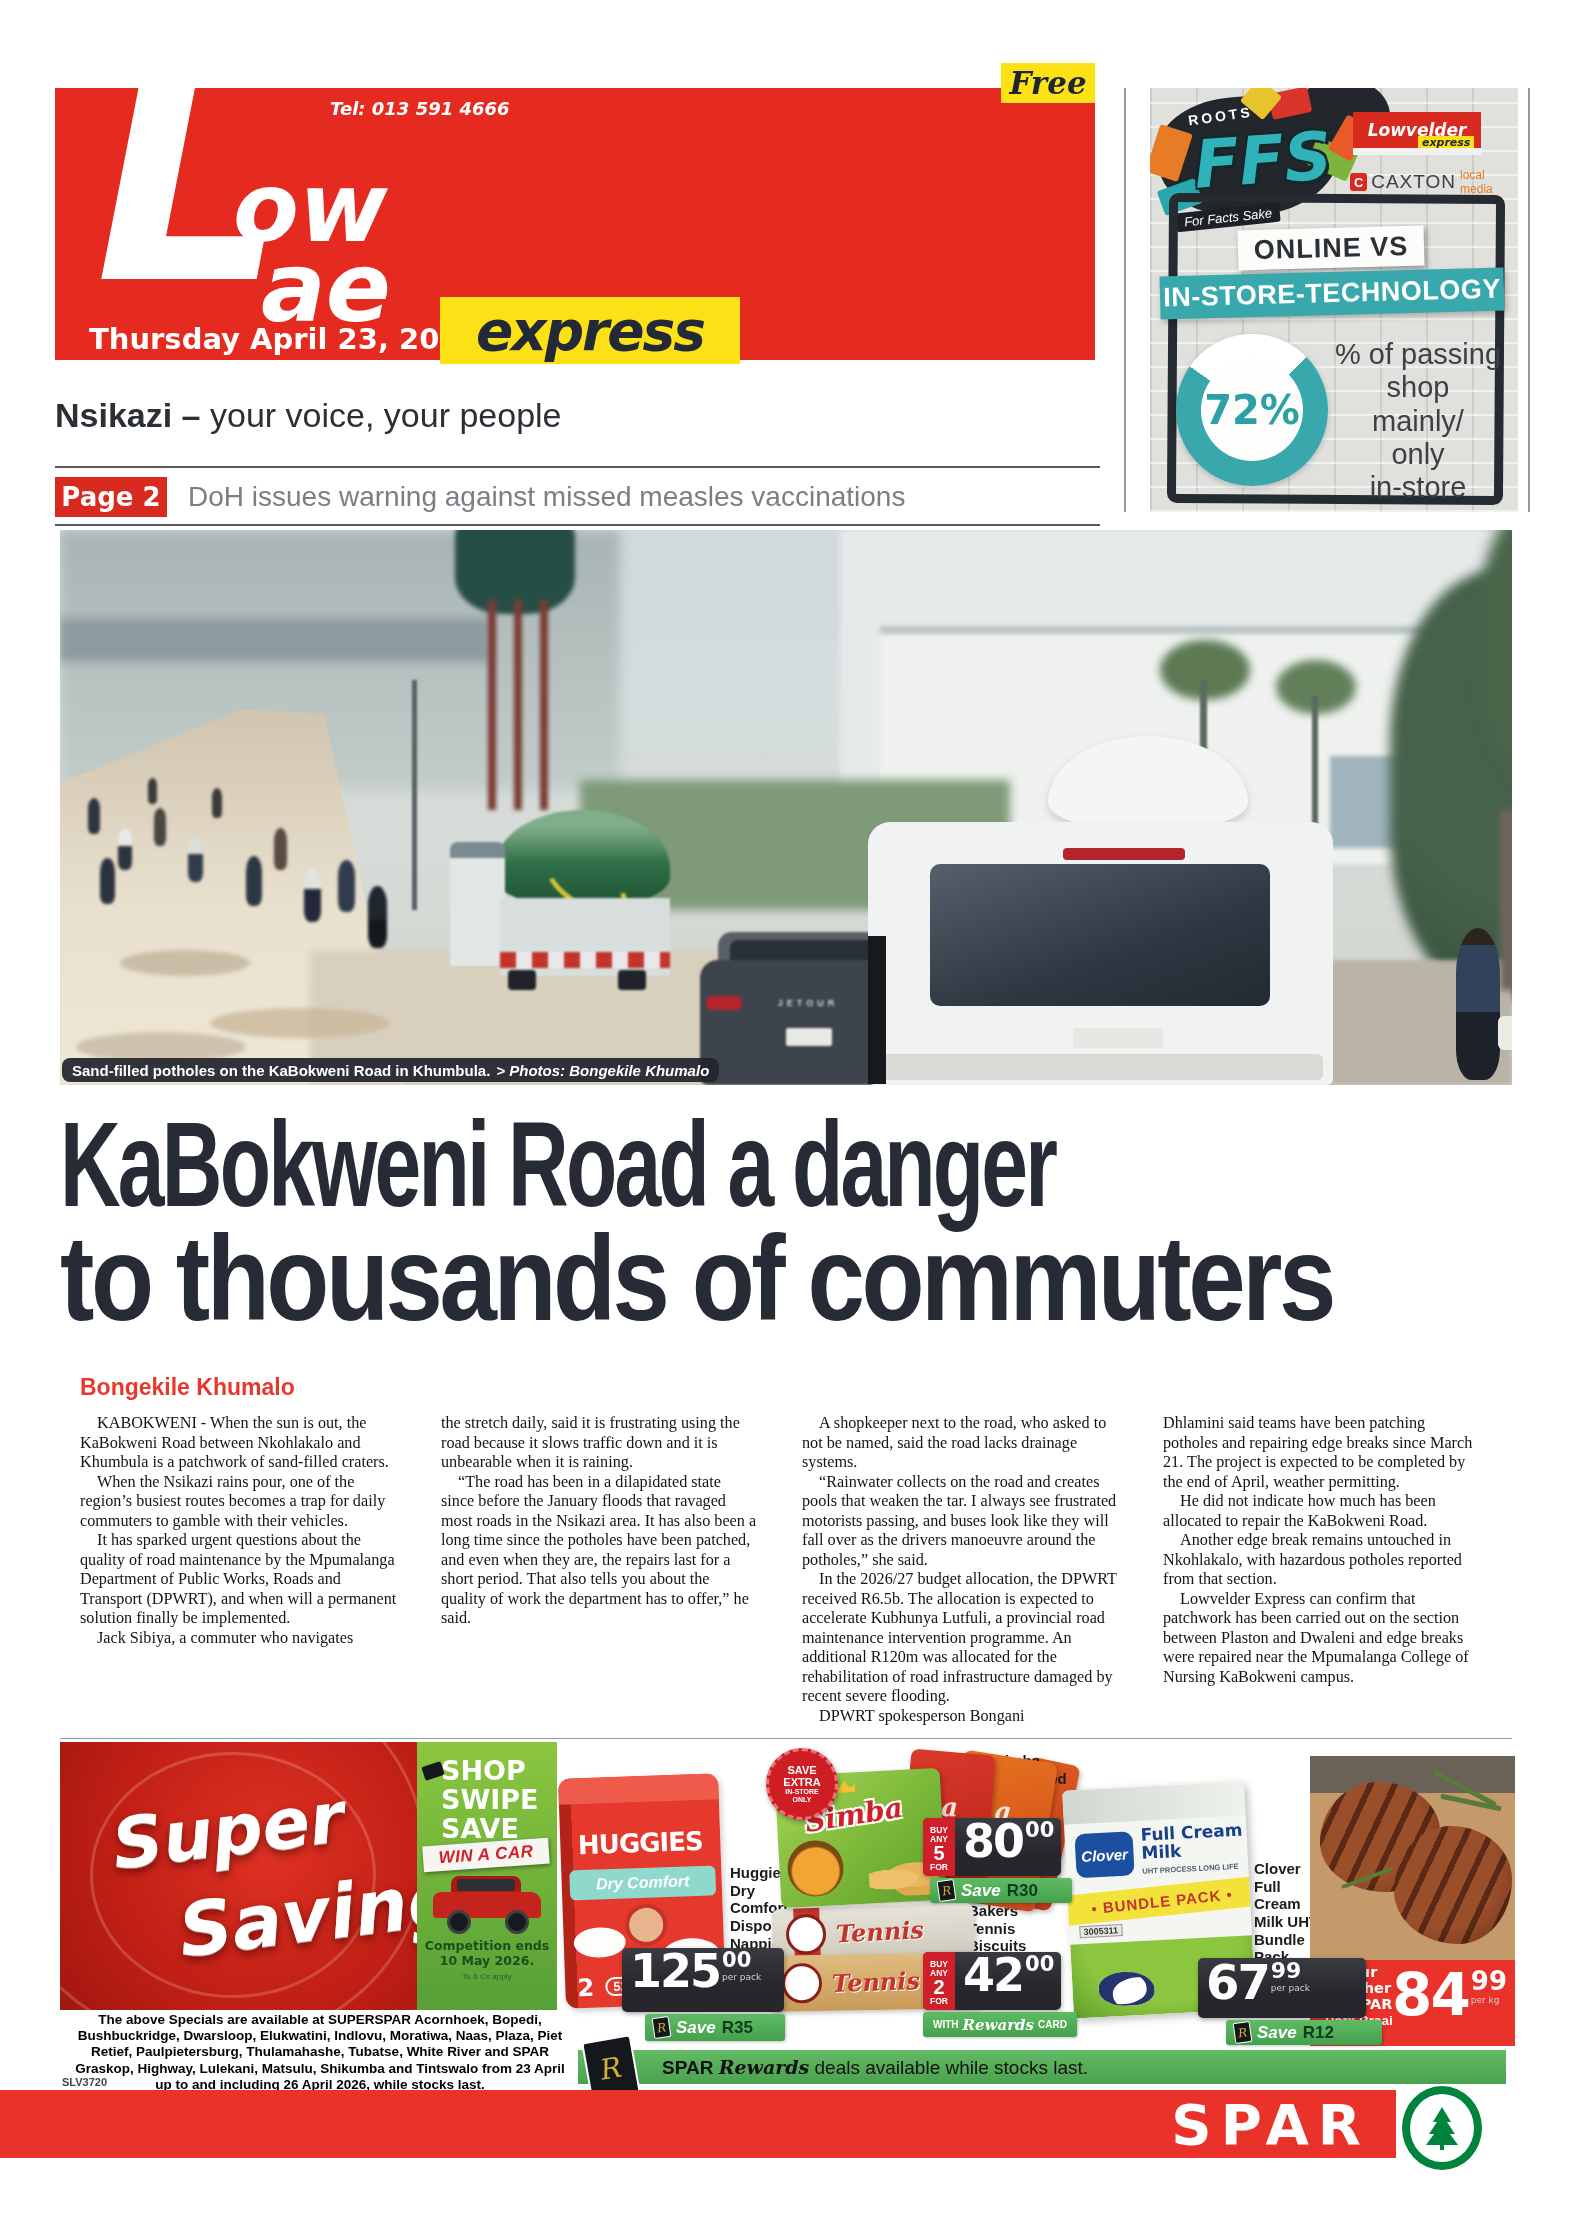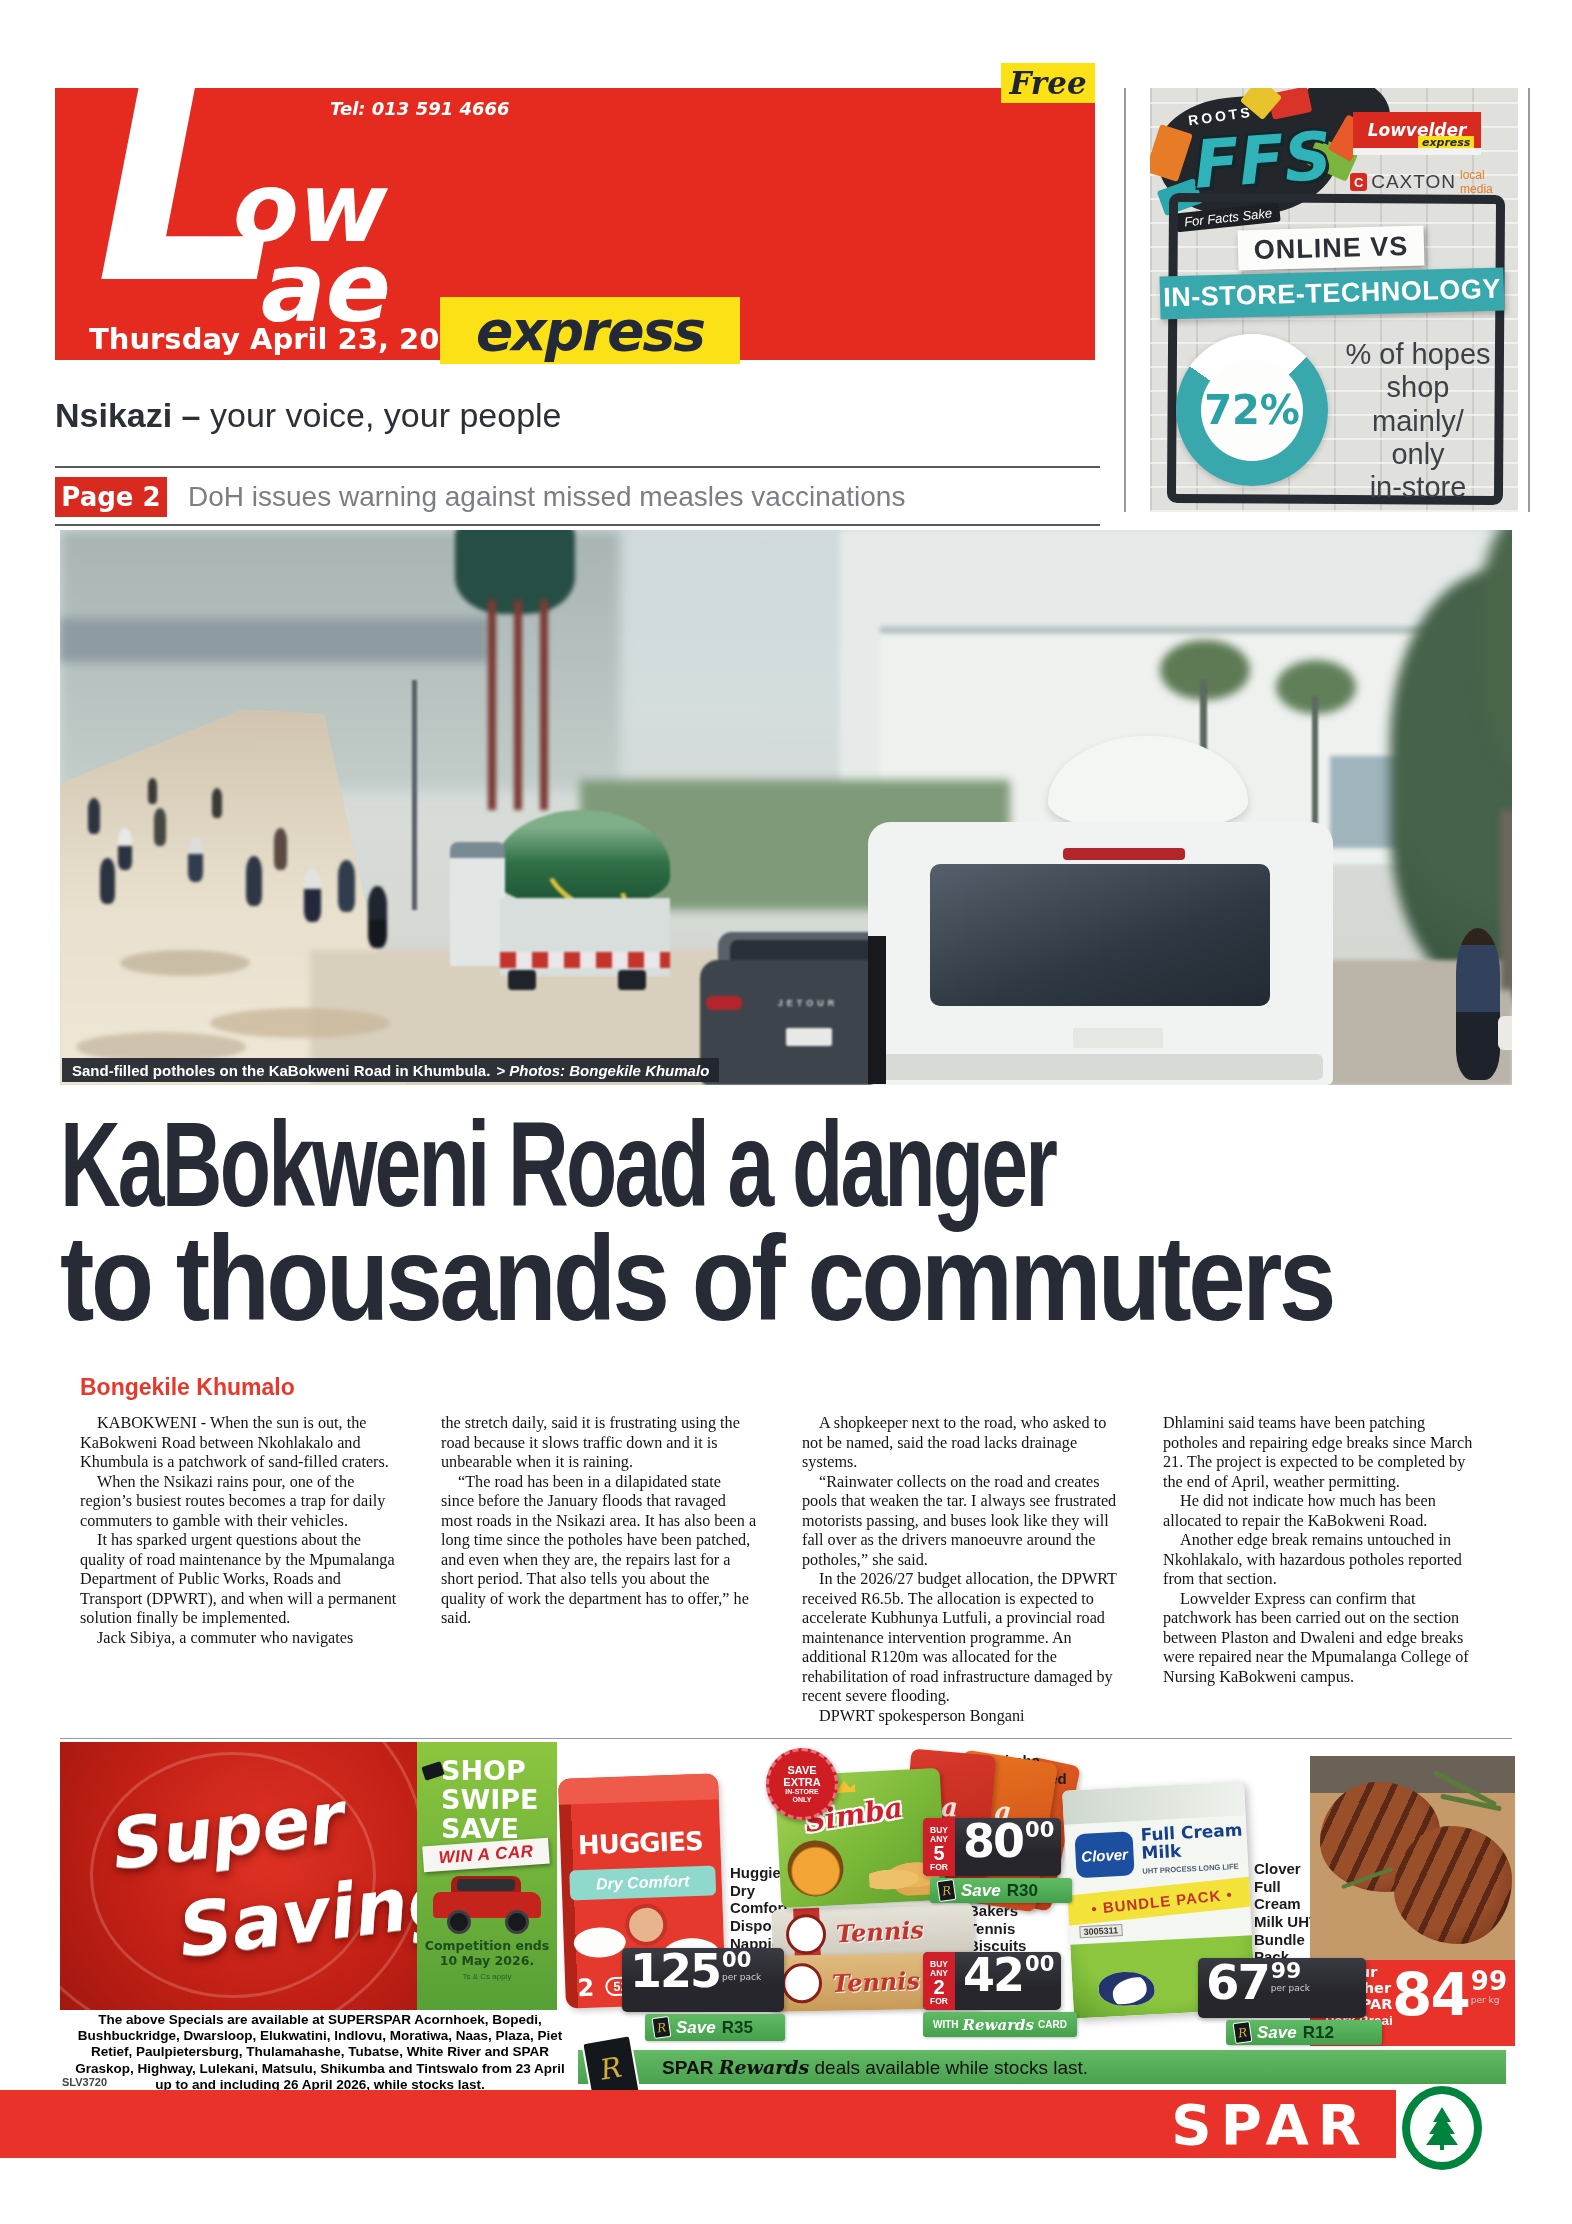--- a/index.html
+++ b/index.html
@@ -55,21 +55,21 @@
   .rule{height:2px;background:#5a5a5a;}
   .p2badge{left:55px;top:477px;width:112px;height:40px;background:#d92a20;display:flex;align-items:center;justify-content:center;}
   .p2badge span{color:#fff;font-weight:800;font-size:26px;font-family:"DejaVu Sans",sans-serif;}
   .teasertxt{left:188px;top:481px;font-size:28px;color:#7a7f85;}
 
   
   .photo{left:60px;top:530px;width:1452px;height:555px;overflow:hidden;background:linear-gradient(180deg,#b9c6cb 0%,#cfd9da 30%,#d8dcd8 55%,#cfd3cd 100%);}
   .blob{position:absolute;}
   .ped{position:absolute;border-radius:50% 50% 35% 35%/30% 30% 20% 20%;filter:blur(1.5px);}
   .haze{left:0;top:0;width:1452px;height:555px;background:linear-gradient(180deg,rgba(255,255,255,.35),rgba(255,255,255,0) 45%);}
-  .caption{left:2px;top:528px;height:24px;background:rgba(32,36,44,.92);color:#fff;display:flex;align-items:center;padding:0 10px;gap:6px;white-space:nowrap;}
+  .caption{left:2px;top:528px;height:24px;background:rgba(32,36,44,.92);color:#fff;display:flex;align-items:center;padding:0 10px;gap:6px;white-space:nowrap;border-radius:8px;}
   .caption .t{font-weight:bold;font-size:15px;}
   .caption .c{font-weight:bold;font-style:italic;font-size:15px;}
 
   
   .hl{left:60px;white-space:nowrap;color:#262b35;font-weight:bold;font-size:120px;letter-spacing:-4px;line-height:1;transform-origin:left top;font-family:"Liberation Sans",sans-serif;}
   .byline{left:80px;top:1374px;color:#e8382b;font-weight:800;font-size:23px;}
   .cols{left:80px;top:1414px;width:1400px;height:310px;display:flex;gap:44px;}
   .col{flex:1;font-family:"Liberation Serif",serif;font-size:16.2px;line-height:19.5px;color:#141414;}
   .col p{margin:0;}
   .col p.ind{text-indent:17px;}
@@ -226,21 +226,21 @@
       </div>
     <div class="abs instore">
         <span>IN-STORE-TECHNOLOGY</span>
       </div>
     <div class="abs donut">
       <div class="donut-in">
           <span>72%</span>
         </div>
     </div>
     <div class="abs stat">
-      <div>% of hopes</div>
+      <div>% of passing</div>
       <div>shop</div>
       <div>mainly/</div>
       <div>only</div>
       <div>in-store</div>
     </div>
   </div>
 
   <div class="abs tagline">
     <b>Nsikazi –</b><span> your voice, your people</span>
   </div>

